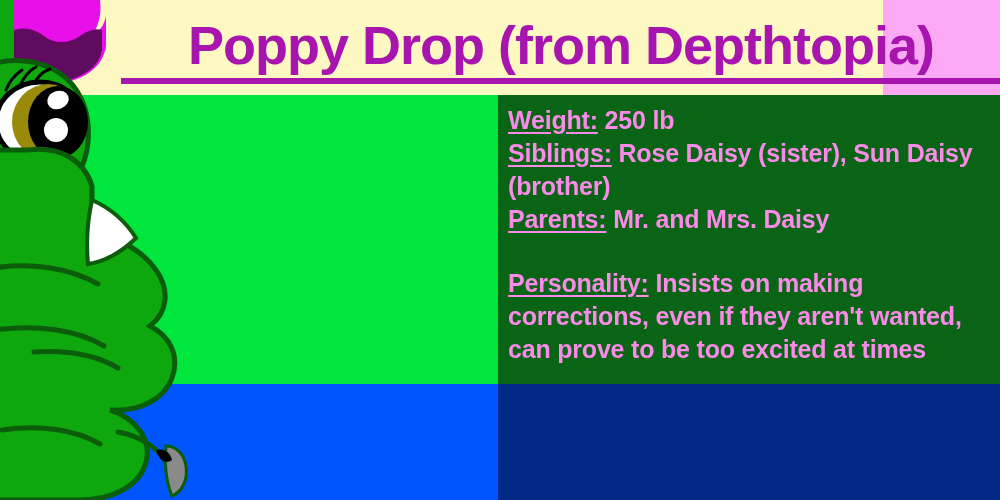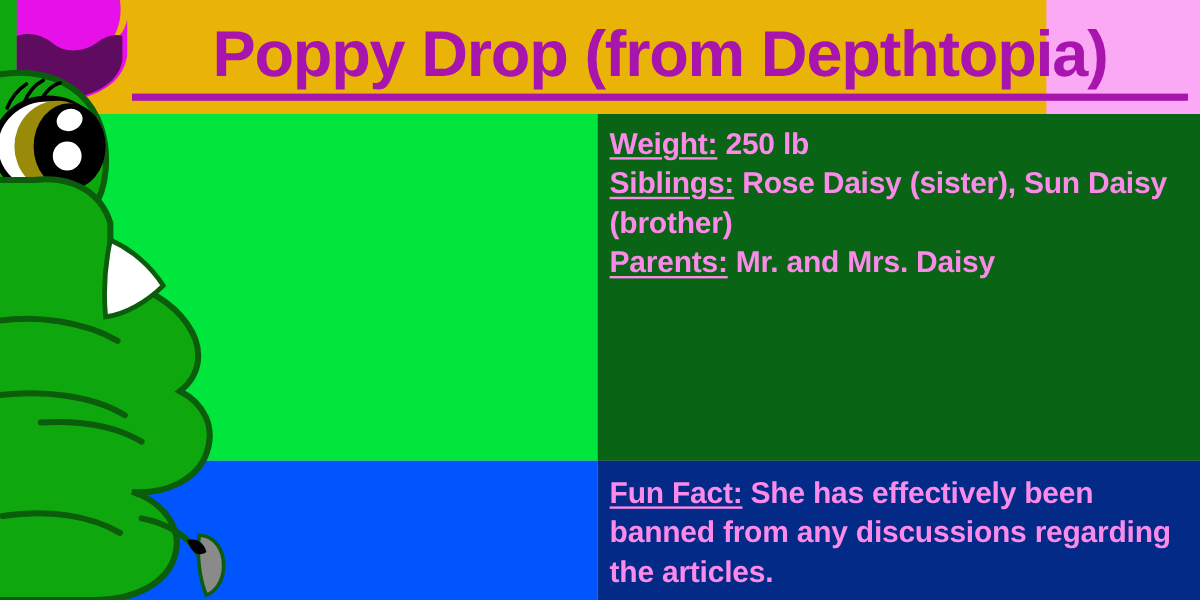--- a/index.html
+++ b/index.html
@@ -11,22 +11,22 @@
 
   
   .panel{position:absolute;}
   #panel-green-light{left:0;top:95px;width:498px;height:289px;background:#00E63C;}
   #panel-blue-light {left:0;top:384px;width:498px;height:116px;background:#0055FF;}
   #panel-green-dark {left:498px;top:95px;width:502px;height:289px;background:#0A6416;}
   #panel-blue-dark  {left:498px;top:384px;width:502px;height:116px;background:#042A88;}
 
   
   #header{
-    position:absolute;left:0;top:0;width:872px;height:95px;
-    background:#eab308;z-index:5;
+    position:absolute;left:11px;top:0;width:872px;height:95px;
+    background:#fef9c3;z-index:5;
   }
   #page-title{
     position:absolute;left:110px;top:14px;width:880px;
     text-align:center;
     font-size:54px;font-weight:bold;color:#A814AE;
     letter-spacing:-1px;
     line-height:62px;
     border-bottom:6px solid #A814AE;
     padding-bottom:2px;
     white-space:nowrap;
@@ -115,18 +115,18 @@
       <path d="M 156,450 C 164,448 170,452 172,460 C 166,464 160,462 156,450 Z" fill="#000000"></path>
     </g>
   </svg>
 
   <div class="info" id="info-stats">
     <span class="line"><span class="lbl">Weight:</span> <span>250 lb</span></span>
     <span class="line"><span class="lbl">Siblings:</span> <span>Rose Daisy (sister), Sun Daisy (brother)</span></span>
     <span class="line"><span class="lbl">Parents:</span> <span>Mr. and Mrs. Daisy</span></span>
   </div>
 
+  <div class="info" id="info-personality">
+    <span class="lbl">Personality:</span> <span>Insists on making corrections, even if they aren't wanted, can prove to be too excited at times</span>
+  </div>
 
-  <div class="info" id="info-funfact">
-    <span class="lbl">Fun Fact:</span> <span>She has effectively been banned from any discussions regarding the articles.</span>
-  </div>
 
 </div>
 
 </body></html>

